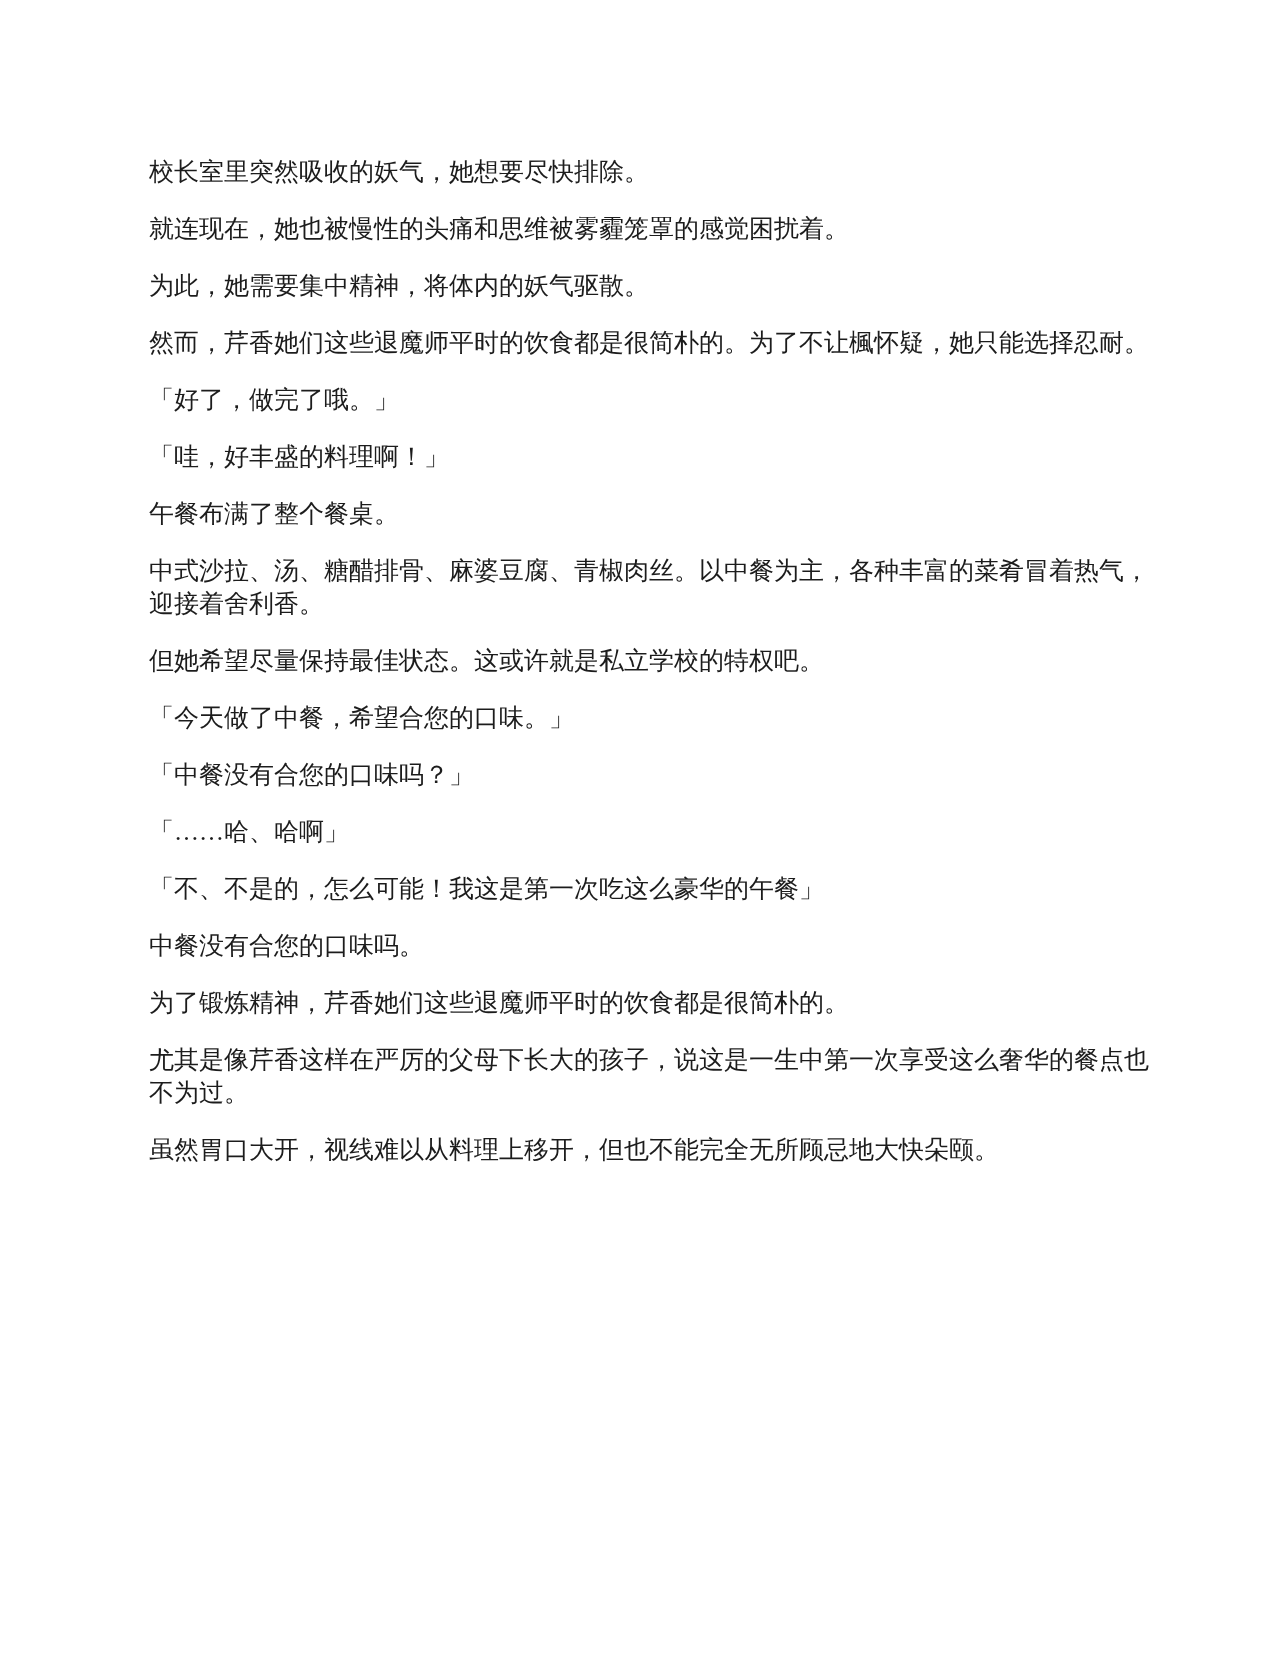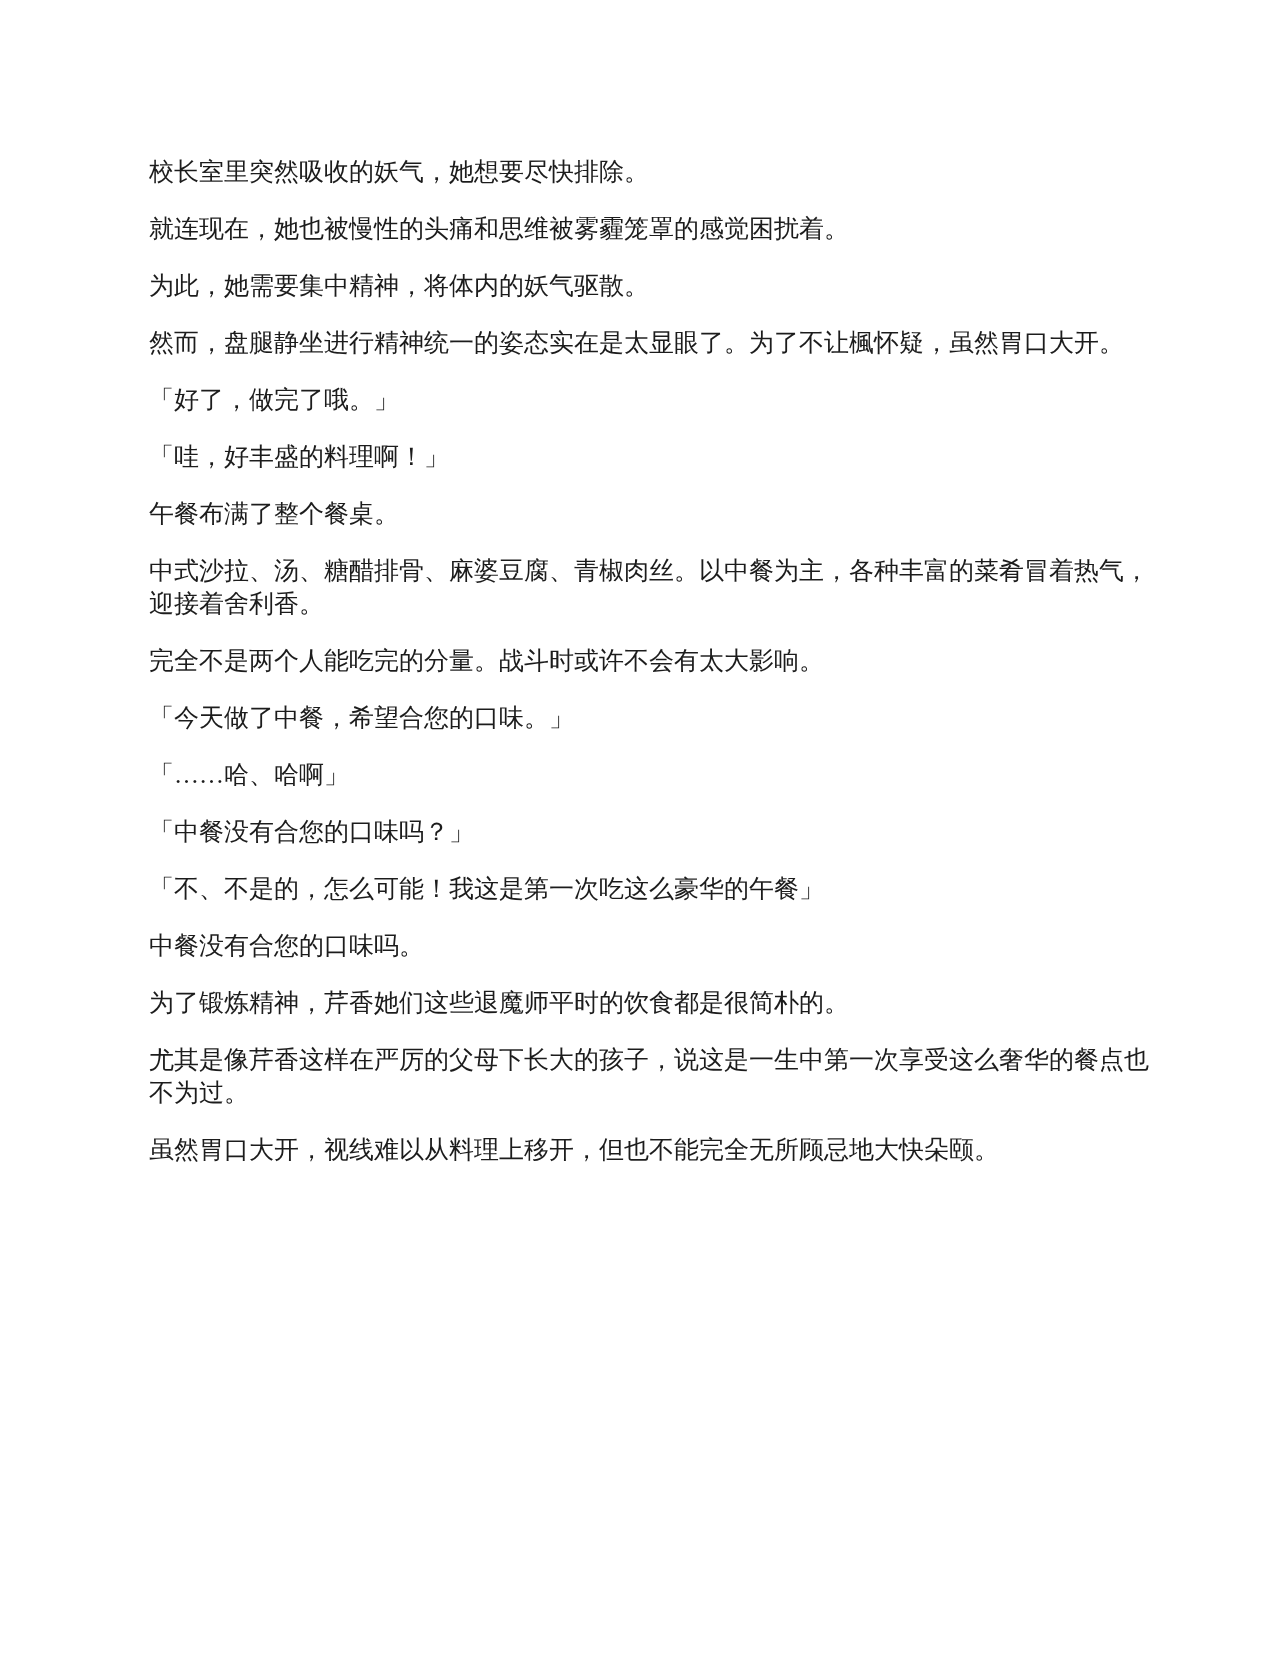--- a/index.html
+++ b/index.html
@@ -55,35 +55,35 @@
 </style>
 </head>
 <body style="background: rgb(255, 255, 255);">
 
 <main class="page">
   <article id="content" class="content" style="color: rgb(28, 28, 28);">
       <section class="section">
         <p class="para">校长室里突然吸收的妖气，她想要尽快排除。</p>
         <p class="para">就连现在，她也被慢性的头痛和思维被雾霾笼罩的感觉困扰着。</p>
         <p class="para">为此，她需要集中精神，将体内的妖气驱散。</p>
-        <p class="para">然而，盘腿静坐进行精神统一的姿态实在是太显眼了。为了不让楓怀疑，虽然胃口大开。</p>
+        <p class="para">然而，芹香她们这些退魔师平时的饮食都是很简朴的。为了不让楓怀疑，她只能选择忍耐。</p>
       </section>
       <section class="section">
         <p class="para">「好了，做完了哦。」</p>
         <p class="para">「哇，好丰盛的料理啊！」</p>
       </section>
       <section class="section">
         <p class="para">午餐布满了整个餐桌。</p>
         <p class="para">中式沙拉、汤、糖醋排骨、麻婆豆腐、青椒肉丝。以中餐为主，各种丰富的菜肴冒着热气，迎接着舍利香。</p>
-        <p class="para">完全不是两个人能吃完的分量。战斗时或许不会有太大影响。</p>
+        <p class="para">但她希望尽量保持最佳状态。这或许就是私立学校的特权吧。</p>
       </section>
       <section class="section">
         <p class="para">「今天做了中餐，希望合您的口味。」</p>
+        <p class="para">「中餐没有合您的口味吗？」</p>
         <p class="para">「……哈、哈啊」</p>
-        <p class="para">「中餐没有合您的口味吗？」</p>
         <p class="para">「不、不是的，怎么可能！我这是第一次吃这么豪华的午餐」</p>
       </section>
       <section class="section">
         <p class="para">中餐没有合您的口味吗。</p>
         <p class="para">为了锻炼精神，芹香她们这些退魔师平时的饮食都是很简朴的。</p>
         <p class="para">尤其是像芹香这样在严厉的父母下长大的孩子，说这是一生中第一次享受这么奢华的餐点也不为过。</p>
         <p class="para">虽然胃口大开，视线难以从料理上移开，但也不能完全无所顾忌地大快朵颐。</p>
       </section>
     </article>
 </main>

